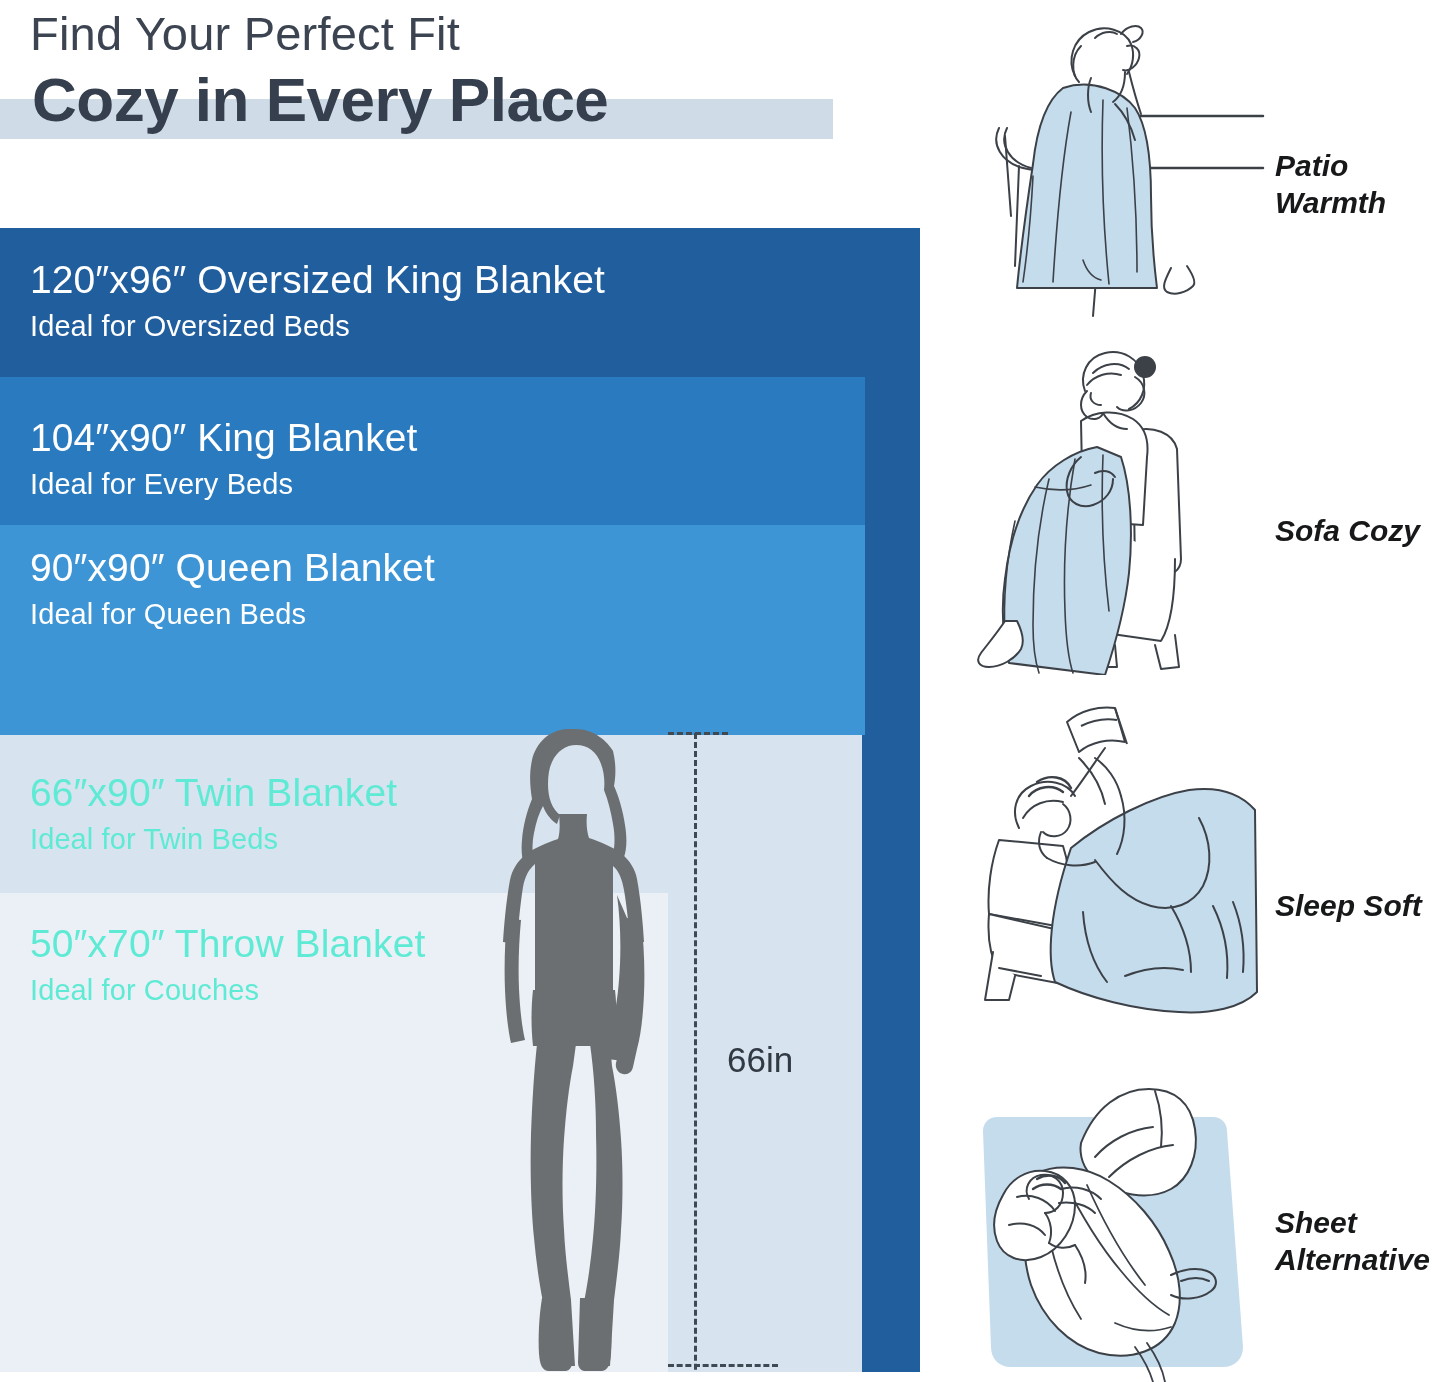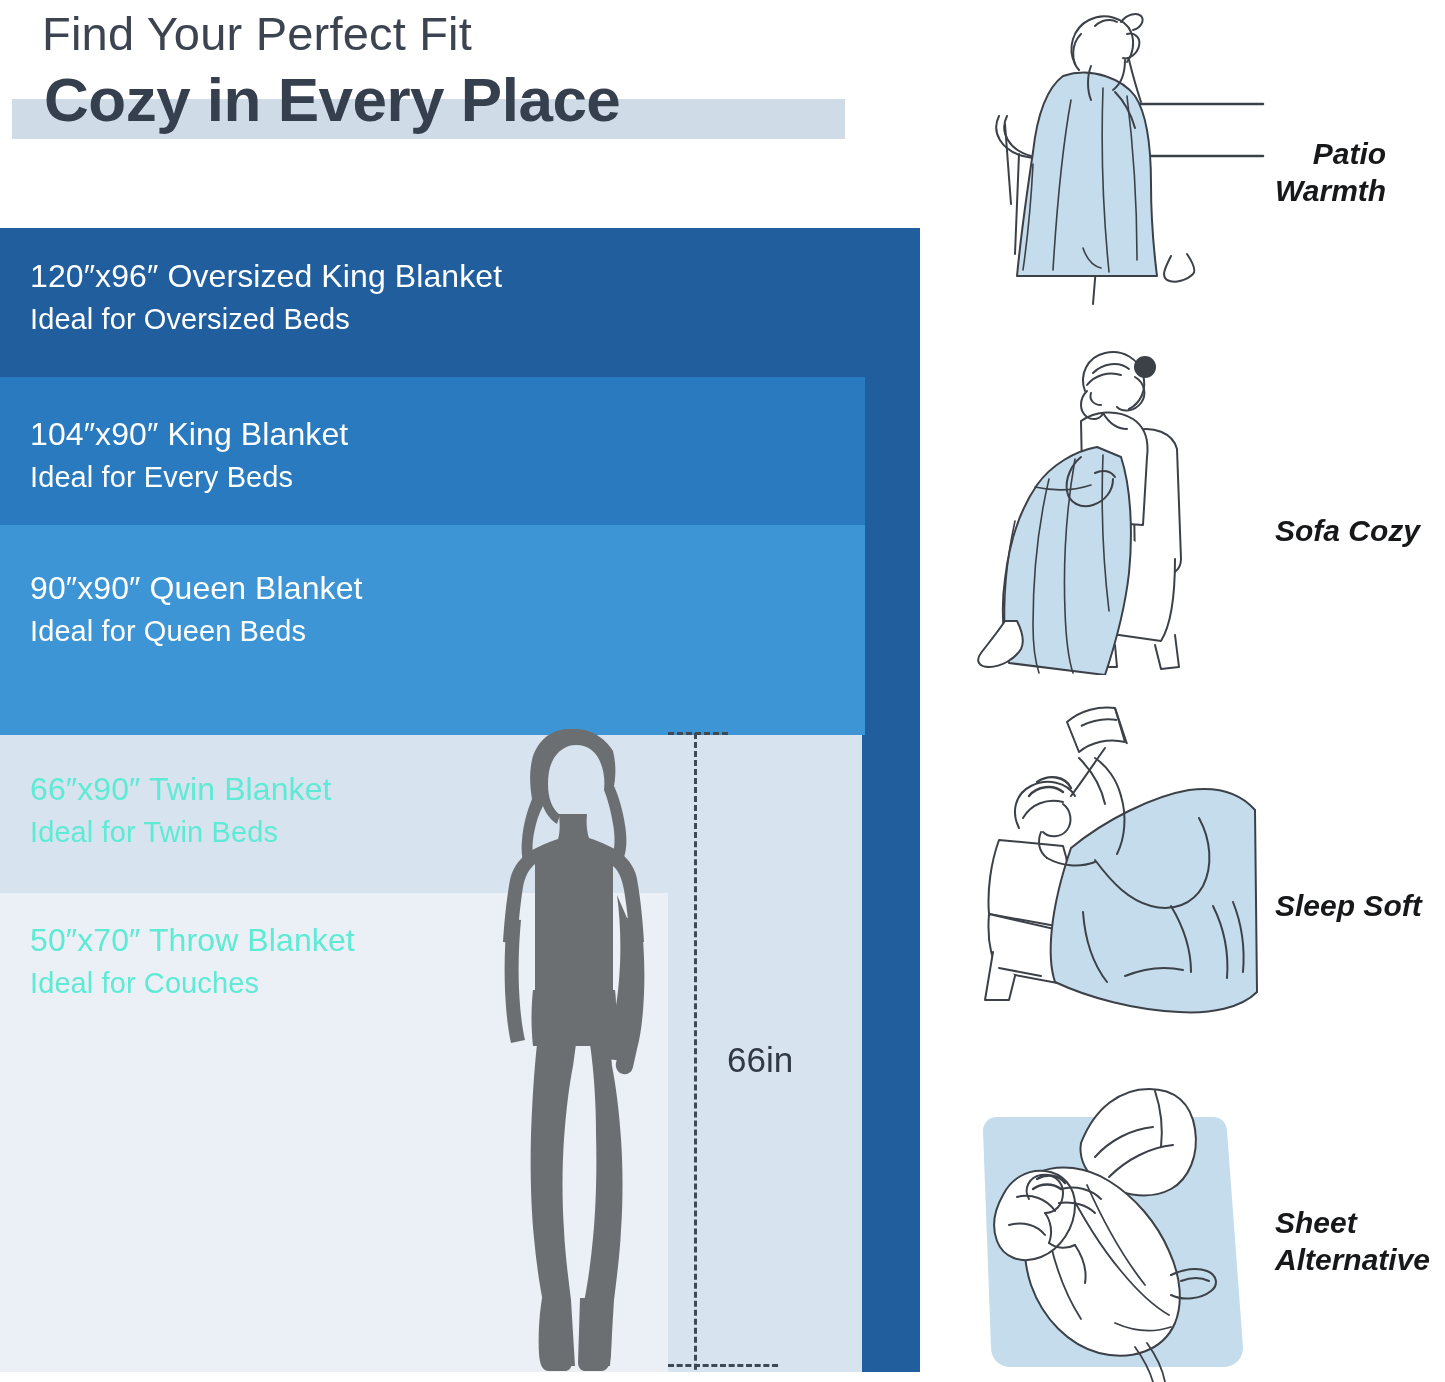--- a/index.html
+++ b/index.html
@@ -3,21 +3,21 @@
 <meta charset="utf-8">
 <style>
   html,body{margin:0;padding:0;background:#ffffff;}
   body{
     width:1445px;height:1382px;position:relative;overflow:hidden;
     font-family:"Liberation Sans", sans-serif;
     -webkit-font-smoothing:antialiased;
   }
 
   
-  #header{position:absolute;left:12px;top:0;width:900px;height:200px;padding-left:24px;}
+  #header{position:absolute;left:0;top:0;width:900px;height:200px;padding-left:24px;}
   #eyebrow{
     position:absolute;left:30px;top:6px;
     font-size:47px;font-weight:300;letter-spacing:.2px;
     color:#3b4450;white-space:nowrap;
   }
   #title-highlight{
     position:absolute;left:0;top:99px;width:833px;height:40px;
     background:#cfdce7;
   }
   #title{
@@ -32,28 +32,28 @@
     background:#215e9e;       
     overflow:hidden;
   }
   .band{position:absolute;left:0;}
   #band-king   {top:149px;width:865px;height:183px;background:#2a7ac0;}
   #band-queen  {top:297px;width:865px;height:210px;background:#3e95d6;}
   #band-twin   {top:507px;width:862px;height:665px;background:#d7e3ee;}
   #band-throw  {top:665px;width:668px;height:507px;background:#eaf0f5;}
 
   .band-label{position:absolute;left:30px;white-space:nowrap;}
-  .band-title{font-size:32px;font-weight:400;letter-spacing:.1px;line-height:1;}
+  .band-title{font-size:39px;font-weight:400;letter-spacing:.1px;line-height:1;}
   .band-sub  {font-size:29px;font-weight:400;letter-spacing:.1px;line-height:1;margin-top:13px;}
   .on-dark .band-title,.on-dark .band-sub{color:#ffffff;}
   .on-light .band-title,.on-light .band-sub{color:#5eead4;}
 
   #lbl-oversized{top:32px;}
   #lbl-king{top:190px;}
-  #lbl-queen{top:320px;margin-top:24px;}
+  #lbl-queen{top:320px;}
   #lbl-twin{top:545px;}
   #lbl-throw{top:696px;}
 
   
   #dash-vert{
     position:absolute;left:694px;top:505px;width:0;height:862px;
     border-left:3px dashed #3f4953;
   }
   #dash-top{
     position:absolute;left:668px;top:504px;width:60px;height:0;
@@ -72,21 +72,21 @@
   #silhouette{position:absolute;left:455px;top:500px;width:240px;height:644px;}
 
   
   .scene{position:absolute;}
   .scene-art{position:absolute;left:0;top:0;}
   .scene-label{
     position:absolute;
     font-style:italic;font-weight:bold;font-size:30px;
     color:#17181a;line-height:1.22;white-space:pre-line;
   }
-  #scene-1{left:975px;top:4px;width:470px;height:320px;text-align:right;}
+  #scene-1{left:975px;top:16px;width:470px;height:320px;}
   #scene-2{left:975px;top:345px;width:470px;height:330px;}
   #scene-3{left:975px;top:700px;width:470px;height:330px;}
   #scene-4{left:975px;top:1085px;width:470px;height:297px;}
   #lbl-scene-1{left:300px;top:132px;}
   #lbl-scene-2{left:300px;top:168px;}
   #lbl-scene-3{left:300px;top:188px;}
   #lbl-scene-4{left:300px;top:120px;}
 </style>
 </head>
 <body>

